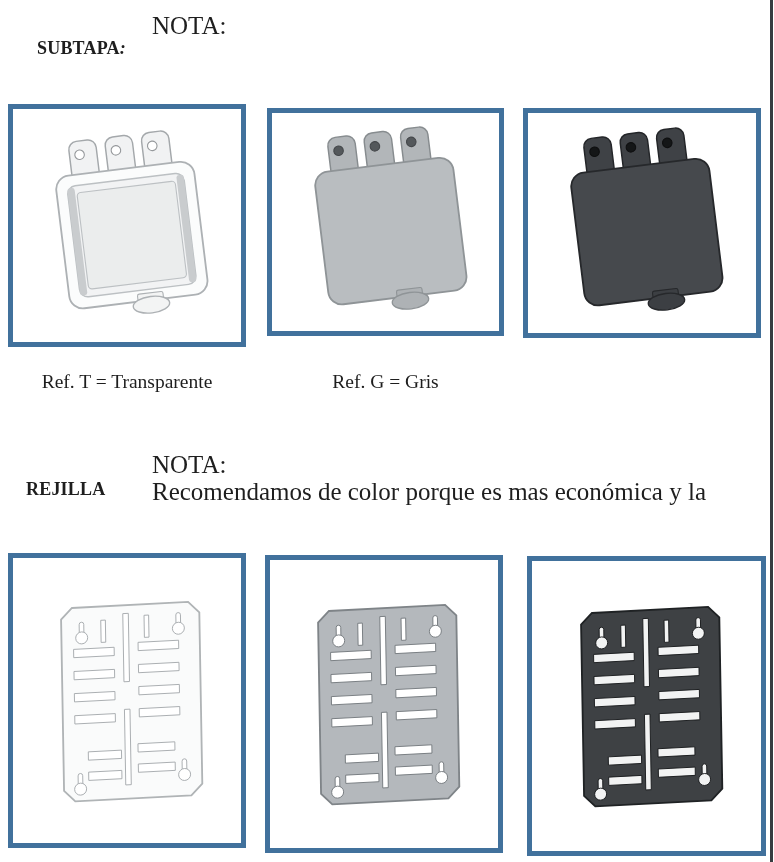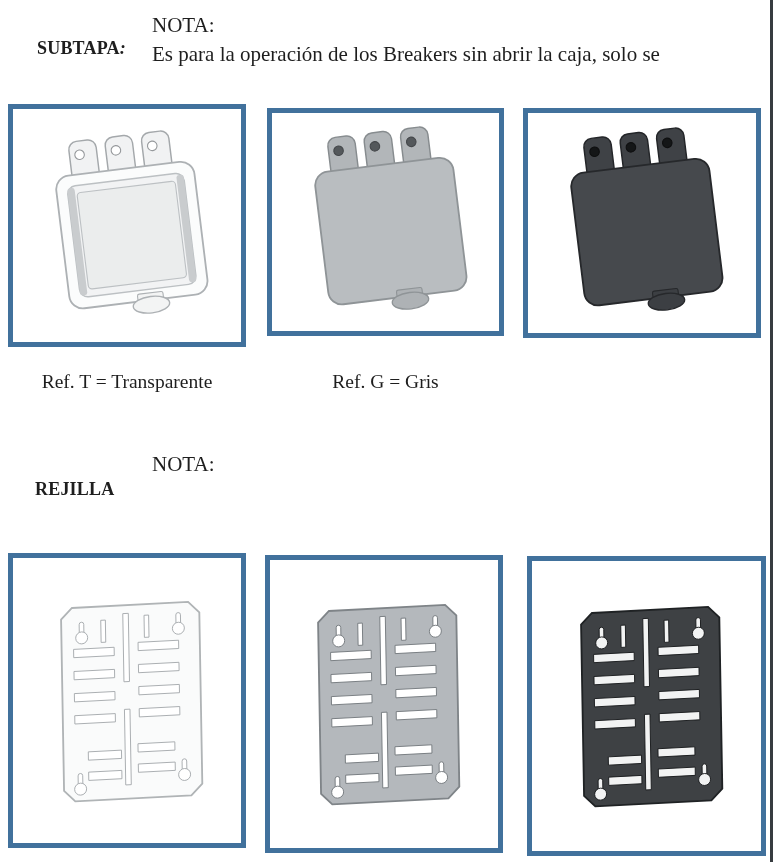--- a/index.html
+++ b/index.html
@@ -6,22 +6,22 @@
   .page{
     position:relative;width:774px;height:862px;background:#ffffff;overflow:hidden;
     font-family:"Liberation Serif","DejaVu Serif",serif;color:#1e1e1e;
   }
   .edge-line{position:absolute;left:770px;top:0;width:3px;height:862px;background:#373c40;}
 
   
   .heading{position:absolute;font-weight:bold;font-size:18px;letter-spacing:.2px;white-space:nowrap;text-align:right;}
   .heading .colon{font-style:italic;}
   .h-subtapa{left:37px;top:38px;}
-  .h-rejilla{left:35px;top:479px;}
-  .note{position:absolute;left:152px;font-size:21px;line-height:29px;white-space:nowrap;}
+  .h-rejilla{left:26px;top:479px;}
+  .note{position:absolute;left:152px;font-size:25px;line-height:29px;white-space:nowrap;}
   .note-1{top:11px;}
   .note-2{top:451px;line-height:27px;}
 
   
   .cell{position:absolute;border:5px solid #41719C;background:#ffffff;
         display:flex;align-items:center;justify-content:center;box-sizing:border-box;}
   .b1{left:8px;  top:104px;width:238px;height:243px;}
   .b2{left:267px;top:108px;width:237px;height:228px;}
   .b3{left:523px;top:108px;width:238px;height:230px;}
   .b4{left:8px;  top:553px;width:238px;height:295px;}
@@ -114,21 +114,20 @@
   </defs>
 </svg>
 
 <div class="page">
   <div class="edge-line"></div>
 
   <div class="heading h-subtapa"><span>SUBTAPA</span><i class="colon">:</i></div>
 
   <div class="note note-1">
     <div>NOTA:</div>
-    <div>Es para la operación de los Breakers sin abrir la caja, solo se</div>
   </div>
 
   <div class="cell b1">
     <svg class="prod subtapa-svg subtapa transparente" viewBox="0 0 220 225">
         <use href="#sym-subtapa"></use>
       </svg>
   </div>
   <div class="cell b2">
     <svg class="prod subtapa-svg subtapa gris" viewBox="0 0 220 225">
         <use href="#sym-subtapa"></use>
@@ -140,20 +139,21 @@
       </svg>
   </div>
 
   <div class="ref-label l2">Ref. G = Gris</div>
   <div class="ref-label l1">Ref. T = Transparente</div>
 
   <div class="heading h-rejilla"><span>REJILLA</span><i class="colon"></i></div>
 
   <div class="note note-2">
     <div>NOTA:</div>
+    <div>Recomendamos de color porque es mas económica y la</div>
   </div>
 
   <div class="cell b4">
     <svg class="prod rejilla-svg rejilla transparente" viewBox="0 0 230 270">
         <use href="#sym-rejilla"></use>
       </svg>
   </div>
   <div class="cell b5">
     <svg class="prod rejilla-svg rejilla gris" viewBox="0 0 230 270">
         <use href="#sym-rejilla"></use>

